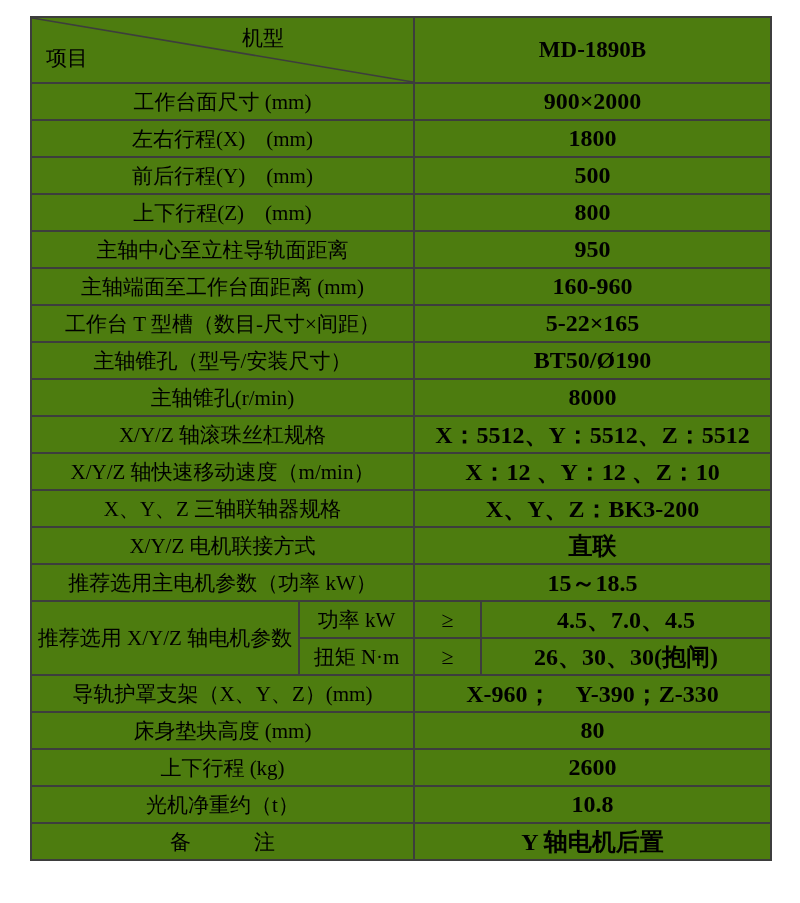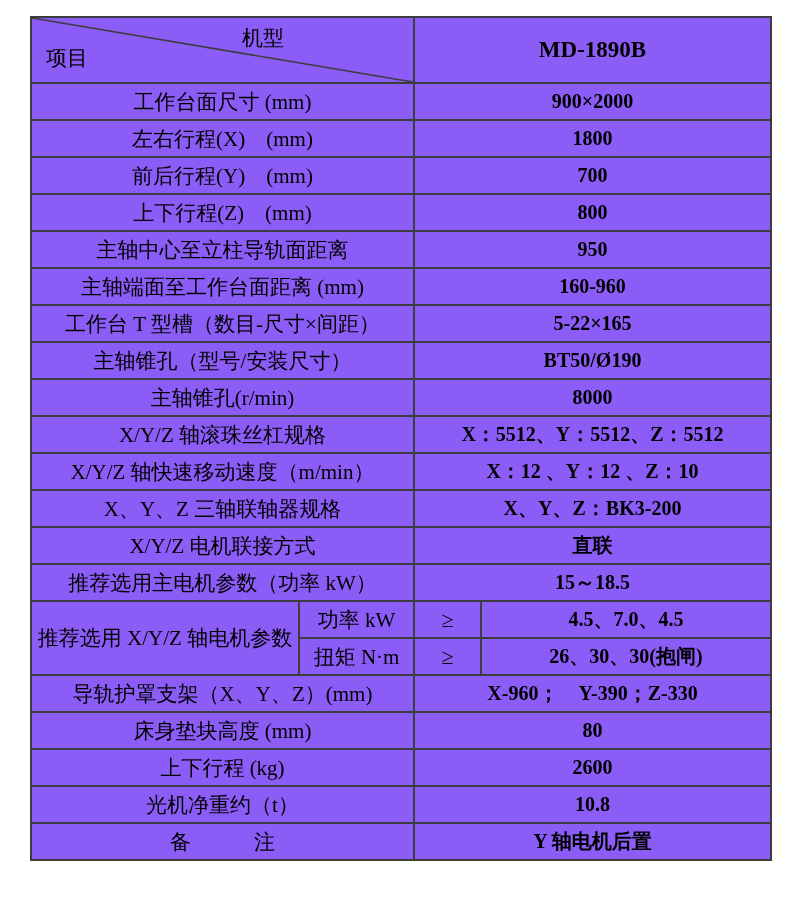--- a/index.html
+++ b/index.html
@@ -14,31 +14,31 @@
     left: 30px; top: 16px;
     width: 740px;
     border-collapse: collapse;
     table-layout: fixed;
   }
   .spec-table td {
     border: 2px solid #3d3d3d;
     text-align: center;
     vertical-align: middle;
     overflow: hidden;
-    background: #8b5cf6;
+    background: #4d7c0f;
   }
   tr.spec-row { height: 37px; }
   tr.header-row { height: 66px; }
   .label-cell {
     font-size: 21px;
     font-weight: normal;
     white-space: pre-wrap;
   }
   .value-cell {
-    font-size: 20px;
+    font-size: 24px;
     font-weight: bold;
     white-space: pre-wrap;
   }
   .op-cell {
     font-size: 22px;
     font-weight: normal;
   }
   .model-cell {
     font-size: 23px;
     font-weight: bold;
@@ -91,21 +91,21 @@
   <tr class="spec-row">
     <td class="label-cell" colspan="2">工作台面尺寸 (mm)</td>
     <td class="value-cell" colspan="2">900×2000</td>
   </tr>
   <tr class="spec-row">
     <td class="label-cell" colspan="2">左右行程(X)　(mm)</td>
     <td class="value-cell" colspan="2">1800</td>
   </tr>
   <tr class="spec-row">
     <td class="label-cell" colspan="2">前后行程(Y)　(mm)</td>
-    <td class="value-cell" colspan="2">700</td>
+    <td class="value-cell" colspan="2">500</td>
   </tr>
   <tr class="spec-row">
     <td class="label-cell" colspan="2">上下行程(Z)　(mm)</td>
     <td class="value-cell" colspan="2">800</td>
   </tr>
   <tr class="spec-row">
     <td class="label-cell" colspan="2">主轴中心至立柱导轨面距离</td>
     <td class="value-cell" colspan="2">950</td>
   </tr>
   <tr class="spec-row">

